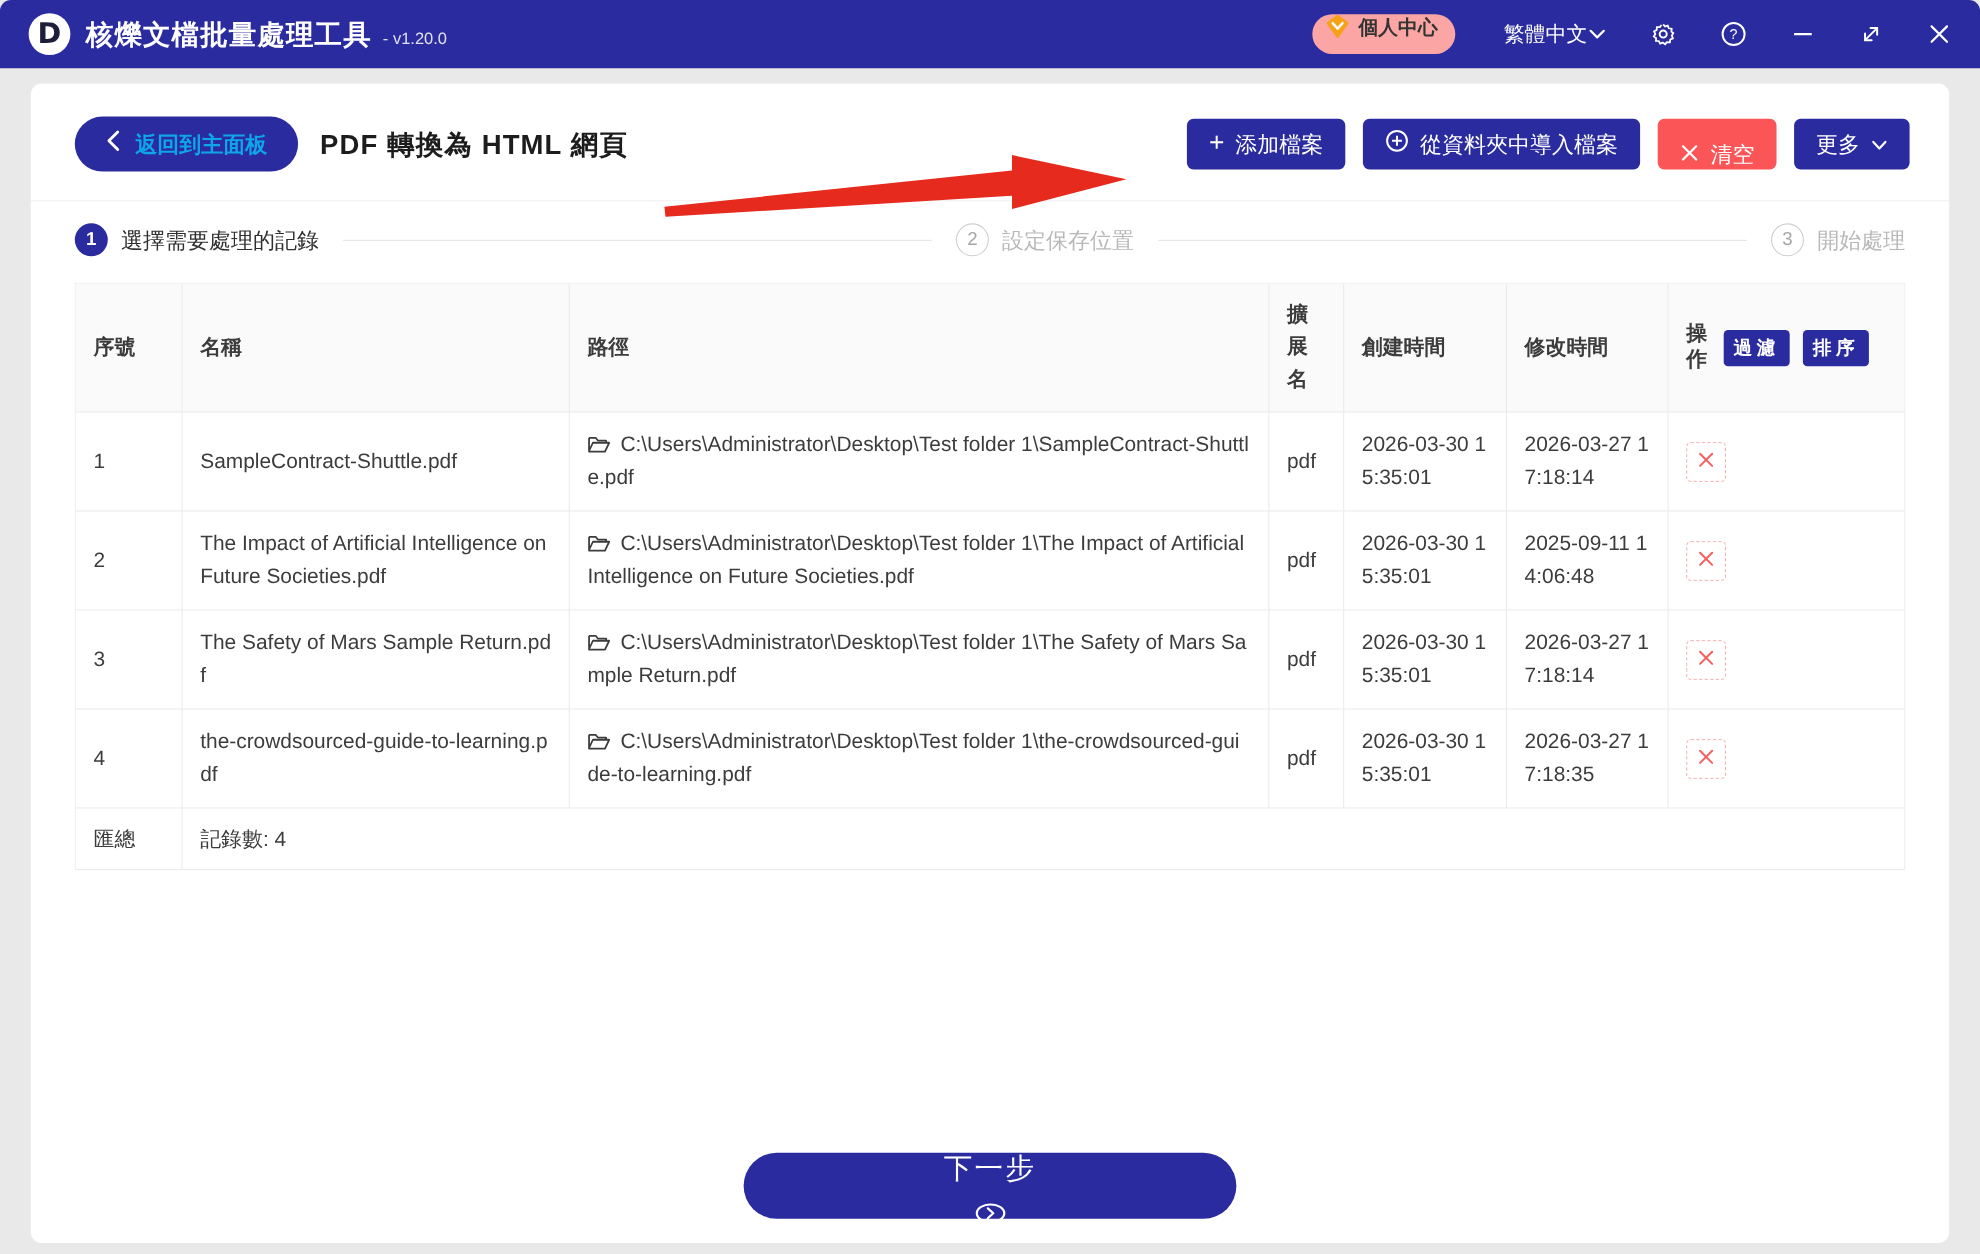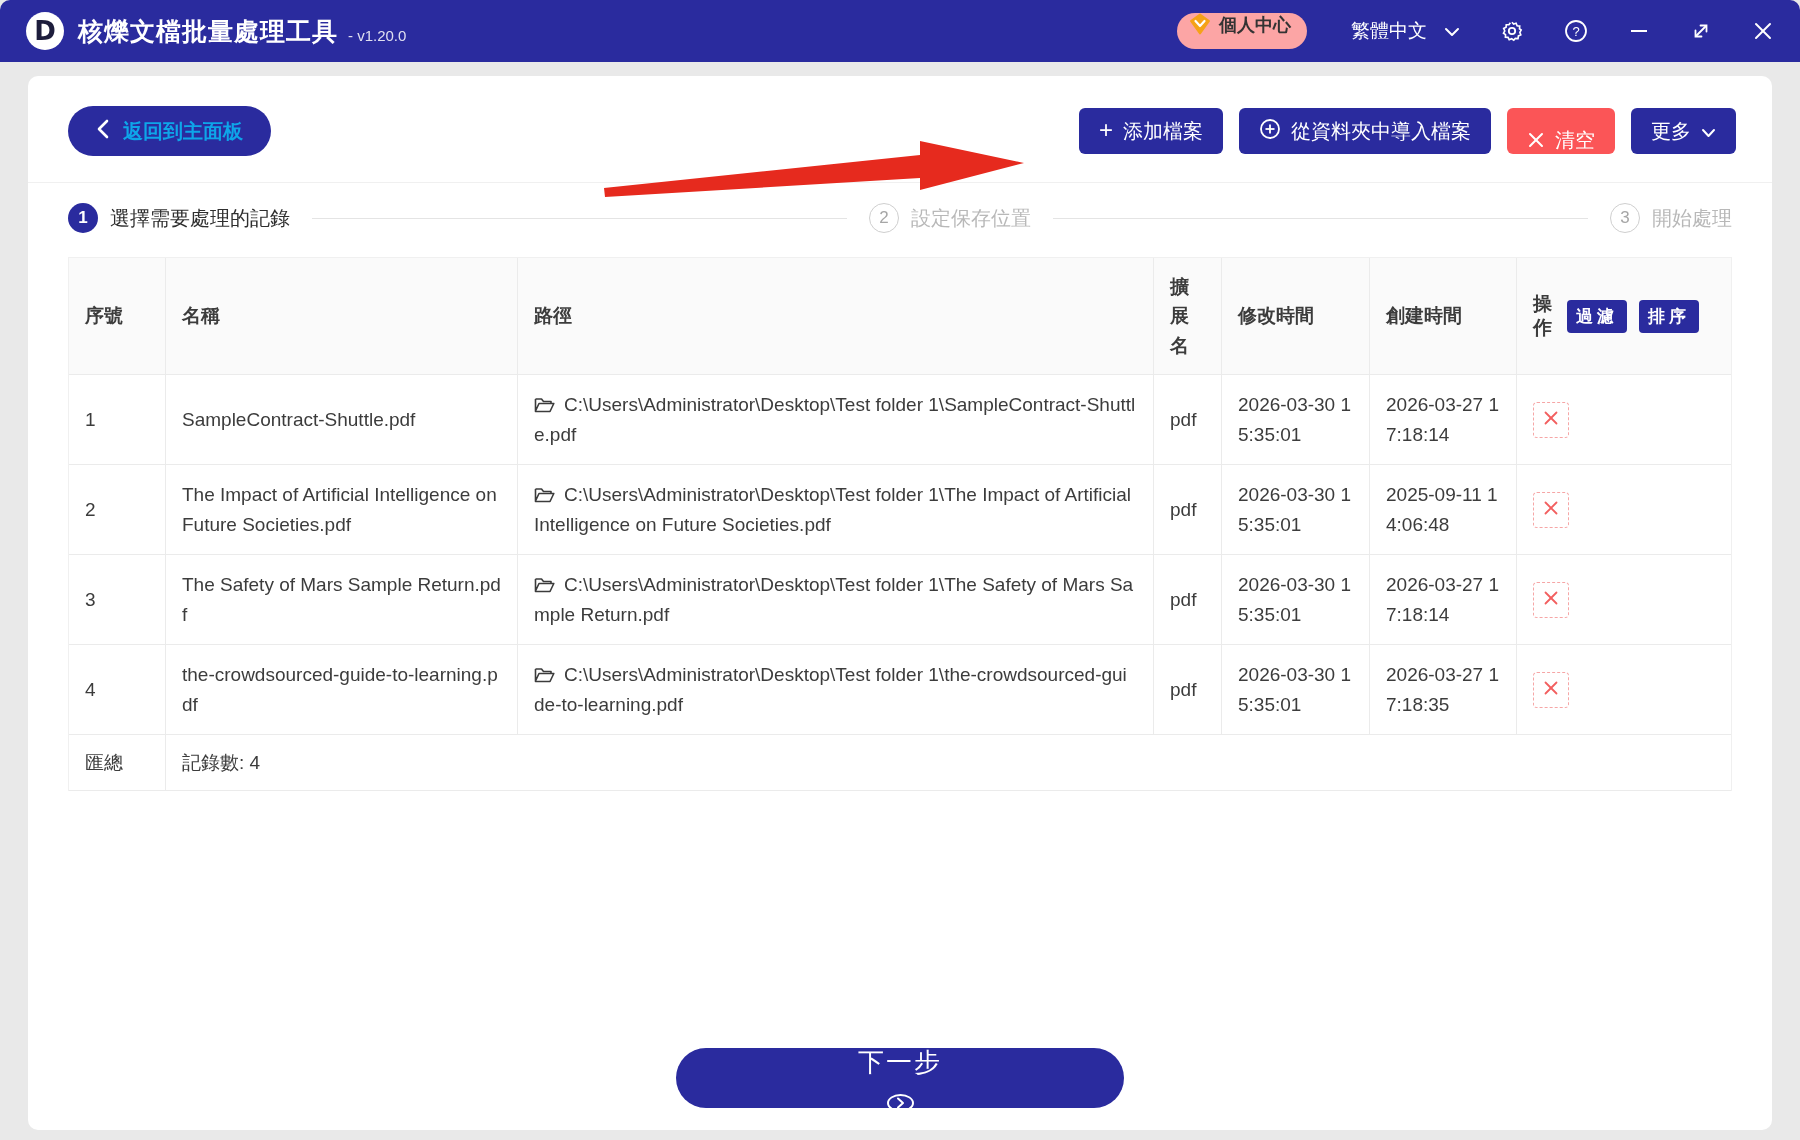--- a/index.html
+++ b/index.html
@@ -25,21 +25,21 @@
     font-family:"DejaVu Sans",sans-serif;
   }
   .app-title { font-size:25px; font-weight:bold; letter-spacing:1px; }
   .app-version { font-size:15px; opacity:.85; margin-left:10px; margin-top:8px; }
   .titlebar-spacer { flex:1; }
   .account-badge {
     background:#fca5a5; height:36px; border-radius:18px; display:flex;
     align-items:flex-start; padding:0 16px 10px 12px; gap:8px; cursor:pointer;
   }
   .account-badge span.txt { color:#333; font-size:18px; font-weight:bold; }
-  .lang { display:flex; align-items:center; gap:17px; margin-left:44px; font-size:19px; cursor:pointer;font-family:Liberation Serif, serif; }
+  .lang { display:flex; align-items:center; gap:1px; margin-left:44px; font-size:19px; cursor:pointer;font-family:Liberation Serif, serif; }
   .tb-icon { margin-left:40px; display:flex; align-items:center; cursor:pointer; }
   .tb-icon svg { display:block; }
 
   
   .card {
     position:absolute; left:28px; top:76px; width:1744px; height:1054px;
     background:#fff; border-radius:10px;
   }
 
   
@@ -189,20 +189,21 @@
 
     <div class="toolbar">
       <button class="btn-back">
         <span>
           <svg width="13" height="20" viewBox="0 0 13 20">
               <polyline points="11,2 3,10 11,18" fill="none" stroke="#fff" stroke-width="2.6" stroke-linecap="round" stroke-linejoin="round"></polyline>
             </svg>
         </span>
         <span>返回到主面板</span>
       </button>
+      <div class="page-title">PDF 轉換為 HTML 網頁</div>
       <div class="toolbar-spacer"></div>
 
       <button class="btn btn-blue">
         <span class="plus-glyph">+</span>
         <span>添加檔案</span>
       </button>
 
       <button class="btn btn-blue">
         <span>
           <svg width="22" height="22" viewBox="0 0 22 22" fill="none" stroke="#fff" stroke-width="1.8">
@@ -252,22 +253,22 @@
     </div>
 
     <div class="table">
       <div class="trow thead">
         <div class="td">序號</div>
         <div class="td">名稱</div>
         <div class="td">路徑</div>
         <div class="td">
             <span class="wrapt">擴展名</span>
           </div>
+        <div class="td">創建時間</div>
         <div class="td">修改時間</div>
-        <div class="td">創建時間</div>
         <div class="td">
           <div class="ops-head">
             <span class="ops-label">操作</span>
             <button class="mini-btn">過濾</button>
             <button class="mini-btn">排序</button>
           </div>
         </div>
       </div>
 
       <div class="trow">

